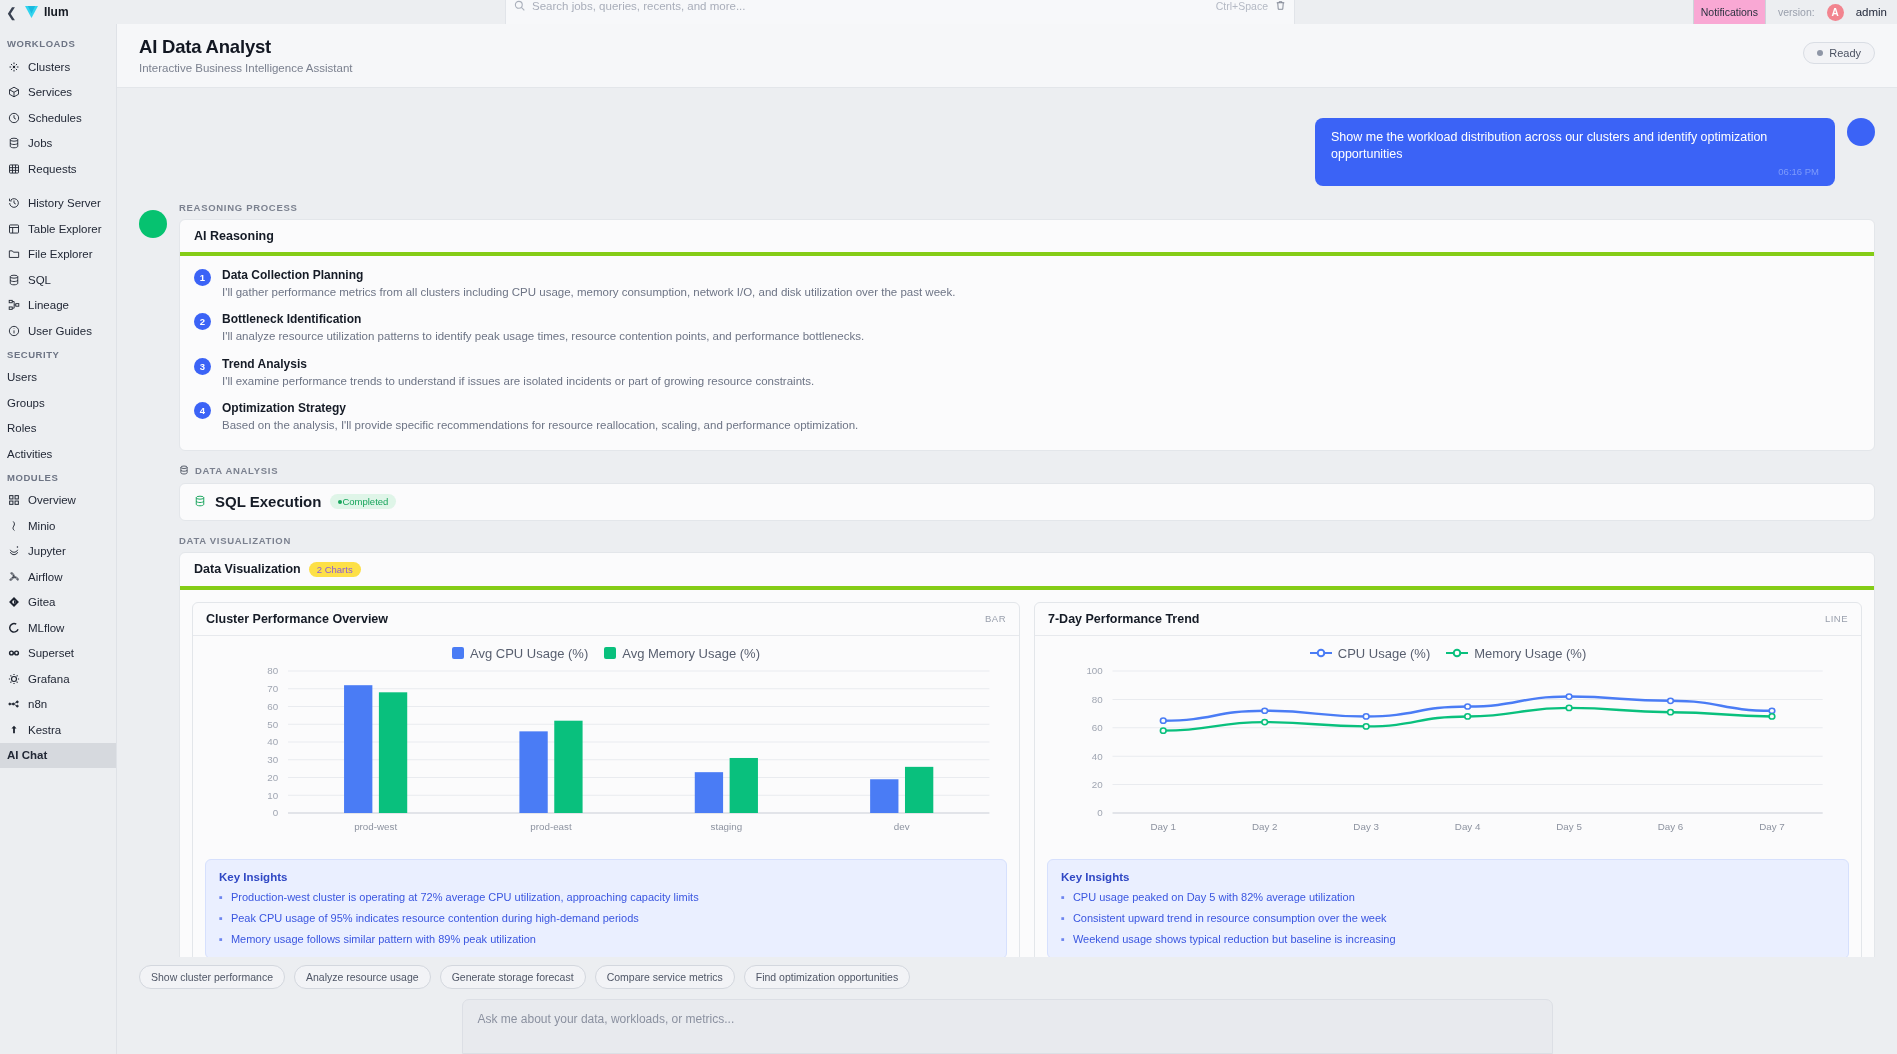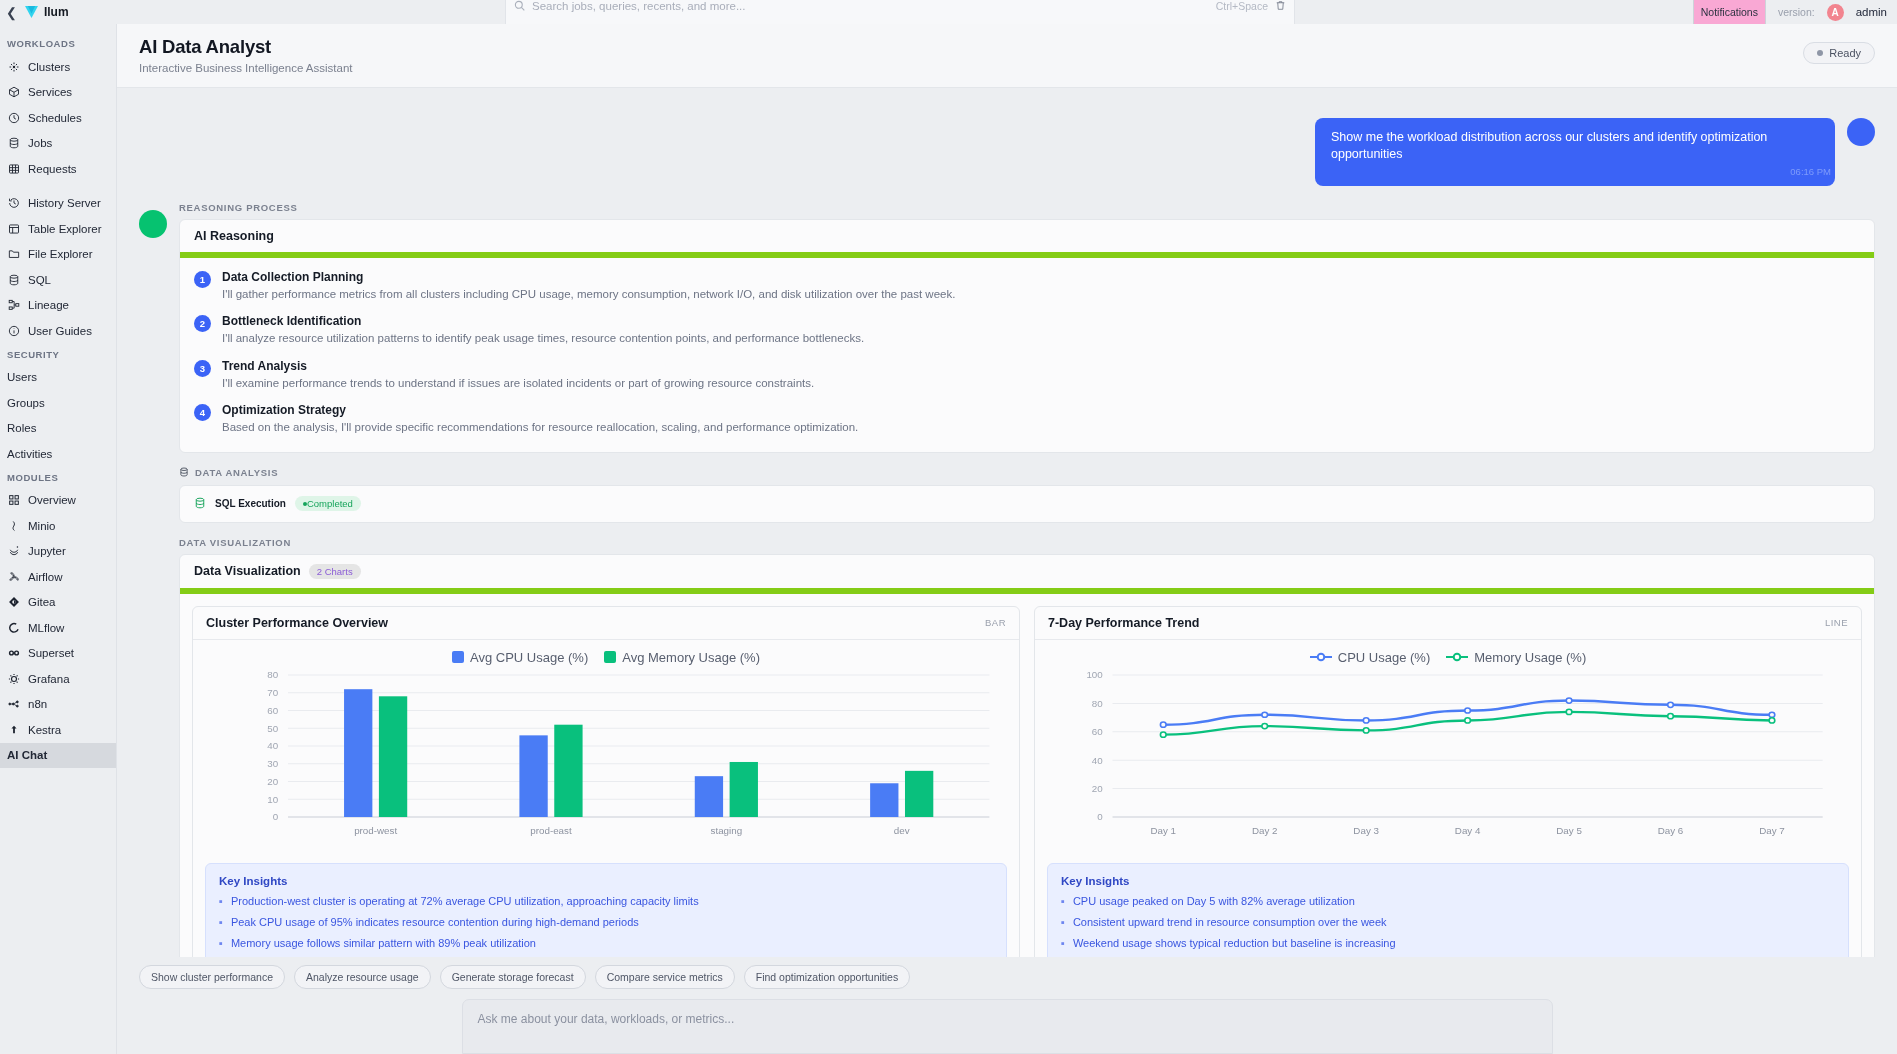--- a/index.html
+++ b/index.html
@@ -88,55 +88,55 @@
   }
   .ready-dot { width: 6px; height: 6px; border-radius: 50%; background: #8e96a6; }
 
   .scroll { flex: 1; overflow: hidden; padding: 0 22px; position: relative; }
 
   
   .userrow { display: flex; justify-content: flex-end; align-items: flex-start;
     gap: 12px; padding-top: 30px; }
   .bubble {
     background: #3b63f6; color: #fff; border-radius: 8px;
-    padding: 11px 4px 7px 16px; max-width: 520px; font-size: 12.5px; line-height: 1.35;
+    padding: 11px 16px 7px 16px; max-width: 520px; font-size: 12.5px; line-height: 1.35;
     position: relative;
   }
   .bubble-time { text-align: right; font-size: 9.5px; color: #7e9bfb; margin-top: 3px; }
   .bot-dot { width: 28px; height: 28px; border-radius: 50%; background: #3b63f6; flex: 0 0 28px; }
 
   
   .reasonrow { display: flex; align-items: flex-start; gap: 12px; margin-top: 16px; }
   .agent-dot { width: 28px; height: 28px; border-radius: 50%; background: #06c270; flex: 0 0 28px; margin-top: 8px; }
   .reason-col { flex: 1; min-width: 0; }
   .sect-label { font-size: 9.5px; font-weight: 700; letter-spacing: .7px; color: #7b818f;
     display: flex; align-items: center; gap: 6px; margin-bottom: 6px; }
   .card { background: #fbfbfc; border: 1px solid #e3e6ea; border-radius: 6px; }
-  .card-hd { padding: 9px 14px; border-bottom: 6px solid #84cc16; font-size: 12.5px;
+  .card-hd { padding: 9px 14px; border-bottom: 4px solid #84cc16; font-size: 12.5px;
     font-weight: 700; color: #151b26; display: flex; align-items: center; gap: 8px; }
   .card-bd { padding: 12px 14px 14px 14px; }
   .step { display: flex; gap: 11px; margin-bottom: 12px; }
   .step:last-child { margin-bottom: 2px; }
   .step-num {
     width: 17px; height: 17px; flex: 0 0 17px; border-radius: 50%; background: #3b63f6;
     color: #fff; font-size: 9.5px; font-weight: 700;
     display: flex; align-items: center; justify-content: center; margin-top: 1px;
   }
   .step-t { font-size: 12px; font-weight: 700; color: #151b26; }
   .step-d { font-size: 11.5px; color: #6d7485; margin-top: 3px; line-height: 1.35; }
 
   .sect2 { margin-top: 14px; padding-left: 40px; }
   .sql-card { background: #fbfbfc; border: 1px solid #e3e6ea; border-radius: 6px;
     padding: 9px 14px; display: flex; align-items: center; gap: 9px; }
-  .sql-title { font-size: 10px; font-weight: 700; color: #151b26; }
+  .sql-title { font-size: 15px; font-weight: 700; color: #151b26; }
   .badge-done { background: #dff5e8; color: #17a45b; font-size: 9.5px; border-radius: 9px;
     padding: 2px 8px; display: flex; align-items: center; }
   .badge-done .bd { width: 4px; height: 4px; border-radius: 50%; background: #17a45b; }
 
-  .badge-charts { background: #e5e5e5; color: #8b5cd6; font-size: 9.5px; border-radius: 9px;
+  .badge-charts { background: #fde047; color: #8b5cd6; font-size: 9.5px; border-radius: 9px;
     padding: 2px 8px; font-weight: 400; }
 
   .viz-body { padding: 12px; display: flex; gap: 14px; }
   .chart-card { flex: 1; min-width: 0; background: #fbfbfc; border: 1px solid #e3e6ea;
     border-radius: 6px; display: flex; flex-direction: column; }
   .chart-hd { display: flex; align-items: center; padding: 9px 13px;
     border-bottom: 1px solid #e7e9ed; }
   .chart-title { font-size: 12.5px; font-weight: 700; color: #151b26; }
   .chart-type { margin-left: auto; font-size: 9.5px; color: #9aa0ad; letter-spacing: .5px; }
   .chart-area { padding: 10px 10px 4px 10px; }

